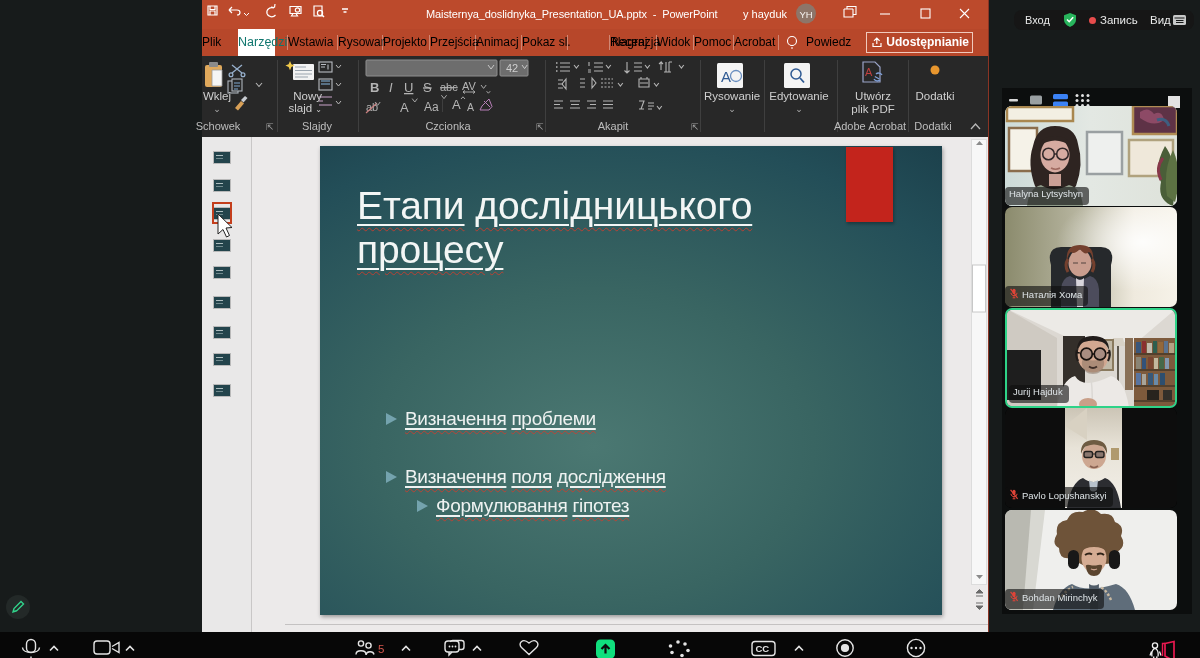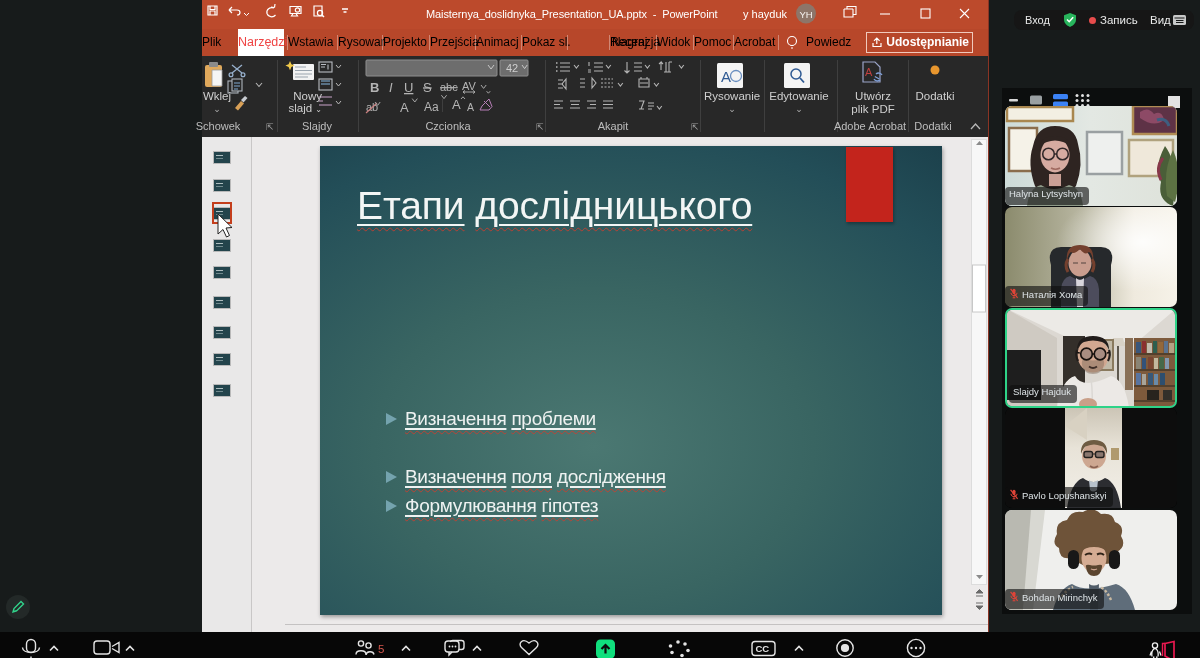--- a/index.html
+++ b/index.html
@@ -53,21 +53,21 @@
         <path d="M758,9 l9,9 M767,9 l-9,9"></path>
       </g>
       <circle cx="604" cy="13.5" r="10" fill="#8d7569"></circle>
       <text x="604" y="17.5" font-size="9.5" fill="#f7f3f0" text-anchor="middle">YH</text>
     </svg>
     <span style="position:absolute;left:204px;top:8px;font-size:11px;color:#fff;letter-spacing:-0.1px;padding-left:20px;">Maisternya_doslidnyka_Presentation_UA.pptx&nbsp; -&nbsp; PowerPoint</span>
     <span style="position:absolute;left:541px;top:8px;font-size:11px;color:#fff;">y hayduk</span>
   </div>
   <div id="tabs">
     <div class="tab" style="left:0px;width:40px;">Plik</div>
-    <div style="position:absolute;left:36px;top:0;width:46px;height:27px;background:#fff;color:#ef4444;font-size:12.5px;text-align:right;line-height:27px;">Narzędzi</div>
+    <div style="position:absolute;left:36px;top:0;width:37px;height:27px;background:#fff;color:#0f766e;font-size:12.5px;text-align:right;line-height:27px;">Narzędzi</div>
     <div class="tab" style="left:86px;width:46px;">Wstawia</div>
     <div class="tab" style="left:136px;width:44px;">Rysowar</div>
     <div class="tab" style="left:181px;width:46px;">Projekto</div>
     <div class="tab" style="left:228px;width:44px;">Przejścia</div>
     <div class="tab" style="left:274px;width:44px;">Animacj</div>
     <div class="tab" style="left:320px;width:44px;">Pokaz sl.</div>
     <div class="tab" style="left:366px;width:41px;margin-left:44px;">Nagraj</div>
     <div class="tab" style="left:408px;width:44px;">Recenzja</div>
     <div class="tab" style="left:455px;width:39px;">Widok</div>
     <div class="tab" style="left:492px;width:42px;">Pomoc</div>
@@ -226,24 +226,24 @@
     <div class="th th3" style="top:71px;"></div>
     <div class="th" style="top:103px;"></div>
     <div class="th" style="top:130px;"></div>
     <div class="th" style="top:160px;"></div>
     <div class="th" style="top:190px;"></div>
     <div class="th" style="top:217px;"></div>
     <div class="th" style="top:248px;"></div>
     <div style="position:absolute;left:10px;top:65px;width:20px;height:22px;border:2px solid #c43e1c;background:transparent;"></div>
     <div id="slide">
       <div id="redrect"></div>
-      <div id="stitle"><span class="w"><span class="u">Етапи</span></span> <span class="w"><span class="u">дослідницького</span></span><br></div>
+      <div id="stitle"><span class="w"><span class="u">Етапи</span></span> <span class="w"><span class="u">дослідницького</span></span><br><span class="w"><span class="u">процесу</span></span></div>
       <div class="bl" style="top:262px;"><span class="tri"></span><span class="w"><span class="u">Визначення</span></span> <span class="w"><span class="u">проблеми</span></span></div>
       <div class="bl" style="top:320px;"><span class="tri"></span><span class="w"><span class="u">Визначення</span></span> <span class="w"><span class="u">поля</span></span> <span class="w"><span class="u">дослідження</span></span></div>
-      <div class="bl" style="top:349px;"><span class="tri"></span><span class="w"><span class="u">Формулювання</span></span> <span class="w"><span class="u">гіпотез</span></span></div>
+      <div class="bl" style="top:349px;margin-left:31px;"><span class="tri"></span><span class="w"><span class="u">Формулювання</span></span> <span class="w"><span class="u">гіпотез</span></span></div>
     </div>
     <div style="position:absolute;left:769px;top:2px;width:16px;height:446px;background:#f7f7f7;border:1px solid #dcdcdc;"></div>
     <svg width="20" height="495" style="position:absolute;left:767px;top:0;">
       <path d="M7,8 l3.5,-4 l3.5,4 z" fill="#8a8a8a"></path>
       <rect x="3.5" y="128" width="13" height="47" fill="#ffffff" stroke="#c8c8c8"></rect>
       <path d="M7,438 l3.5,4 l3.5,-4 z" fill="#8a8a8a"></path>
       <path d="M7,456 l3.5,-3.5 l3.5,3.5 z M7,459 h7" fill="#6a6a6a" stroke="#6a6a6a" stroke-width="1"></path>
       <path d="M7,466 h7 M7,469 l3.5,3.5 l3.5,-3.5 z" fill="#6a6a6a" stroke="#6a6a6a" stroke-width="1"></path>
     </svg>
     <div style="position:absolute;left:83px;top:487px;width:703px;height:1px;background:#c4c2c2;"></div>
@@ -375,21 +375,21 @@
       <path d="M72,42 q-2,5 1,11 M104,42 q2,5 -1,11" stroke="#211c1a" stroke-width="2.2" fill="none"></path>
       <path d="M77,57 q-1,-7 4,-5.5 q7,2 14,0 q5,-1.5 4,5.5 q-2,9 -11,9 q-9,0 -11,-9" fill="#84705f" opacity="0.5"></path>
       <circle cx="81.5" cy="46" r="5.8" fill="#4a505c" fill-opacity="0.3" stroke="#17120f" stroke-width="1.7"></circle>
       <circle cx="95" cy="46" r="5.8" fill="#4a505c" fill-opacity="0.3" stroke="#17120f" stroke-width="1.7"></circle>
       <path d="M87,46 h2.2 M74.8,45 l-3,-0.5 M101.8,45 l3,-0.5" stroke="#17120f" stroke-width="1.5"></path>
       <path d="M84,58.5 q4,3 8,0" stroke="#3e2e28" stroke-width="1.8" fill="none"></path>
       <path d="M52,100 q4,-28 18,-32 q8,14 36,0 q14,4 18,32 z" fill="#ece9e6"></path>
       <path d="M86,70 q2,16 1,30" stroke="#dbd8d4" stroke-width="1.5" fill="none"></path>
       <ellipse cx="83" cy="96" rx="9" ry="6" fill="#c99f88"></ellipse>
     </svg>
-    <div class="nlabel" style="left:2px;bottom:3px;">Slajdy Hajduk</div>
+    <div class="nlabel" style="left:2px;bottom:3px;">Jurij Hajduk</div>
   </div>
   <div class="tile" style="top:320px;">
     <svg width="172" height="100" viewBox="0 0 172 100">
       <rect width="172" height="100" fill="#0d0d0d"></rect>
       <rect x="60" y="0" width="57" height="100" fill="url(#g4)"></rect>
       <defs>
         <linearGradient id="g4" x1="0" y1="0" x2="0" y2="1">
           <stop offset="0" stop-color="#ccc5b6"></stop>
             <stop offset="0.4" stop-color="#e8e3d8"></stop>
             <stop offset="1" stop-color="#f2efe8"></stop>

